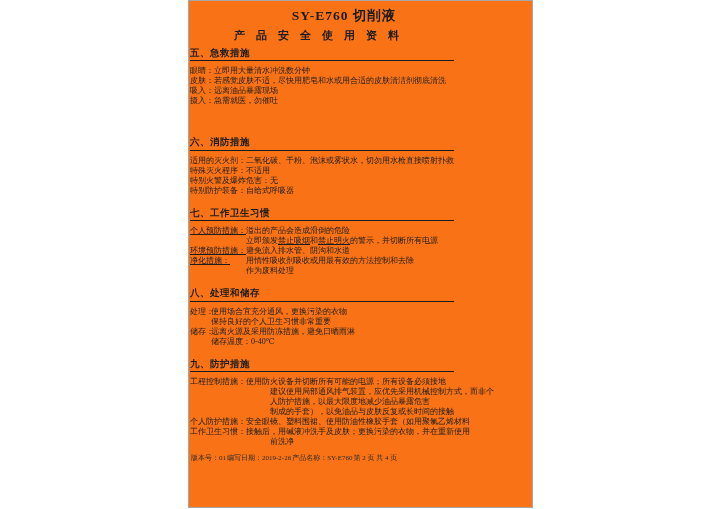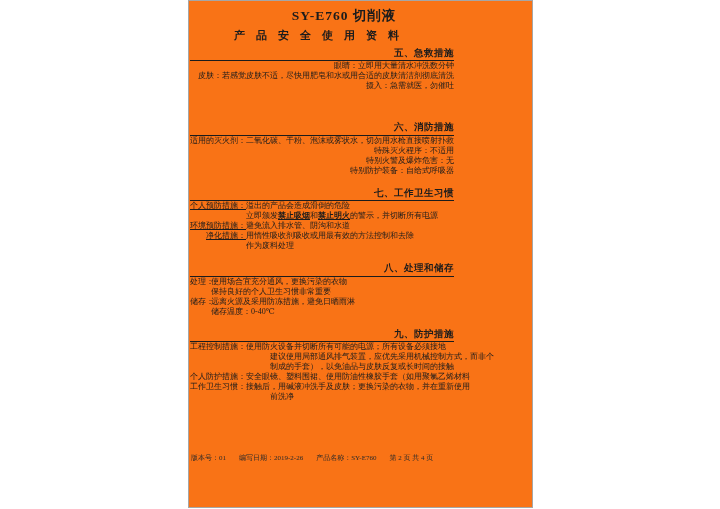--- a/index.html
+++ b/index.html
@@ -32,72 +32,73 @@
     white-space: nowrap;
   }
   .doc-subtitle {
     font-size: 11px;
     font-weight: bold;
     letter-spacing: 11px;
     text-align: center;
     margin-top: 3px;
     white-space: nowrap;
   }
-  .section { margin-top: 12px; text-align: right; }
+  .section { margin-top: 12px; }
   .section.first { margin-top: 5px; }
   .section.gap-large { margin-top: 31px; }
   .section-heading {
     font-size: 9.5px;
     font-weight: bold;
     letter-spacing: 0.5px;
     padding-bottom: 2px;
     border-bottom: 1px solid #1c1c1c;
     line-height: 1.1;
   }
-  .lines { }
+  .lines { margin-top: 5px; }
   .line, .row {
     font-size: 8px;
     line-height: 10px;
     white-space: nowrap;
   }
   .row { display: flex; }
   .row .lbl { flex: 0 0 auto; }
   .lblw60 .lbl { width: 56px; text-decoration: underline; }
   .lblw22 .lbl { width: 21px; font-family: Liberation Serif, serif; }
   .lblw56 .lbl { width: 56px; }
   .row .txt { flex: 0 0 auto; }
   .txt.cont { padding-left: 24px; }
   .warn {
-    font-weight: bold;
+    font-weight: normal;
     text-decoration: underline;
   }
   .doc-footer {
     position: absolute;
     left: 2px; top: 452px;
     display: flex;
-    gap: 13px;
+    gap: 1px;
     font-size: 7px;
     color: #2a2a2a;
     white-space: nowrap;
   }
 </style>
 </head>
 <body>
 
 <div class="page-frame">
   <div class="content">
 
     <div class="doc-title">SY-E760 切削液</div>
     <div class="doc-subtitle">产品安全使用资料</div>
 
     <div class="section first">
       <div class="section-heading">五、急救措施</div>
       <div class="lines">
         <div class="line">眼睛：立即用大量清水冲洗数分钟</div>
         <div class="line">皮肤：若感觉皮肤不适，尽快用肥皂和水或用合适的皮肤清洁剂彻底清洗</div>
+        <div class="line">吸入：远离油品暴露现场</div>
         <div class="line">摄入：急需就医，勿催吐</div>
       </div>
     </div>
 
     <div class="section gap-large">
       <div class="section-heading">六、消防措施</div>
       <div class="lines">
         <div class="line">适用的灭火剂：二氧化碳、干粉、泡沫或雾状水，切勿用水枪直接喷射扑救</div>
         <div class="line">特殊灭火程序：不适用</div>
         <div class="line">特别火警及爆炸危害：无</div>
@@ -156,20 +157,24 @@
     <div class="section">
       <div class="section-heading">九、防护措施</div>
       <div class="lines">
         <div class="row lblw56">
           <span class="lbl">工程控制措施：</span>
           <span class="txt">使用防火设备并切断所有可能的电源；所有设备必须接地</span>
         </div>
         <div class="row lblw56">
           <span class="lbl"></span>
           <span class="txt cont">建议使用局部通风排气装置，应优先采用机械控制方式，而非个</span>
+        </div>
+        <div class="row lblw56">
+          <span class="lbl"></span>
+          <span class="txt cont">人防护措施，以最大限度地减少油品暴露危害</span>
         </div>
         <div class="row lblw56">
           <span class="lbl"></span>
           <span class="txt cont">制成的手套），以免油品与皮肤反复或长时间的接触</span>
         </div>
         <div class="row lblw56">
           <span class="lbl">个人防护措施：</span>
           <span class="txt">安全眼镜、塑料围裙、使用防油性橡胶手套（如用聚氯乙烯材料</span>
         </div>
         <div class="row lblw56">

